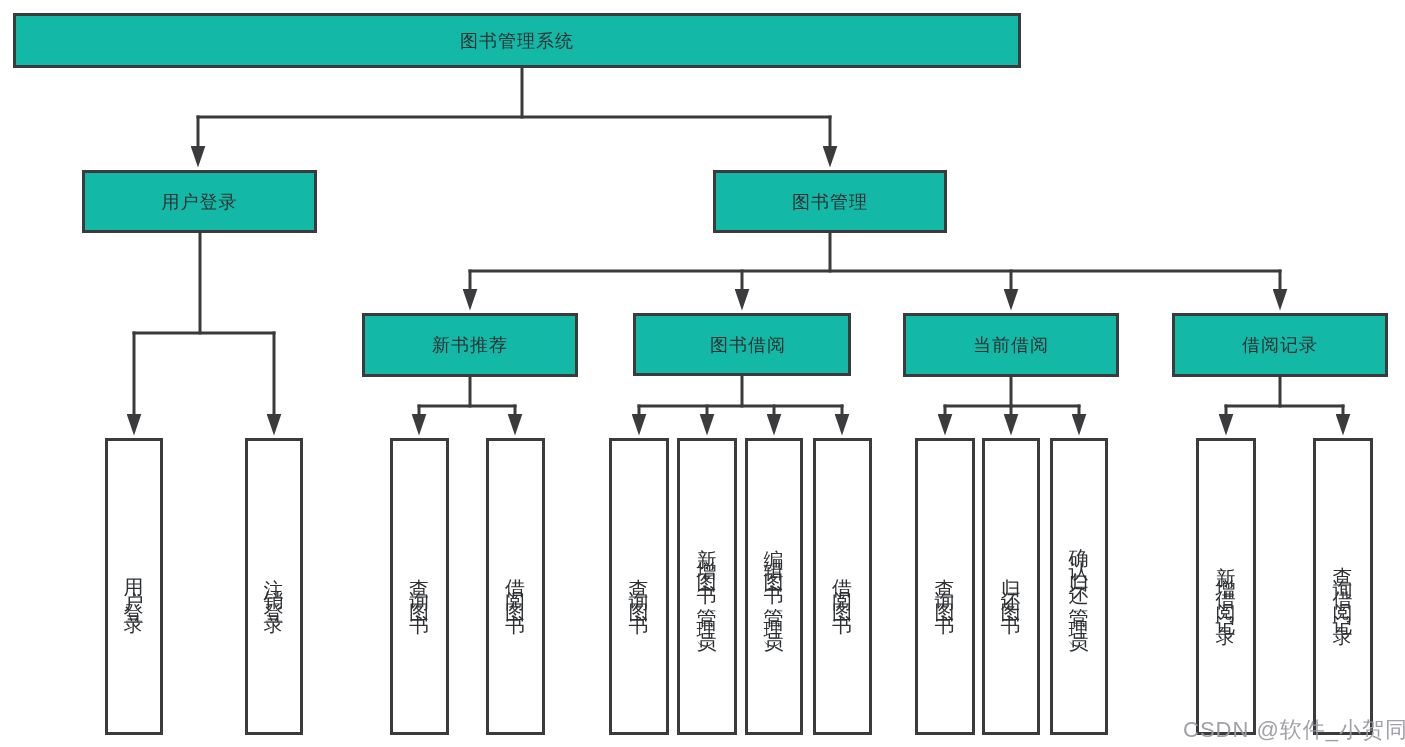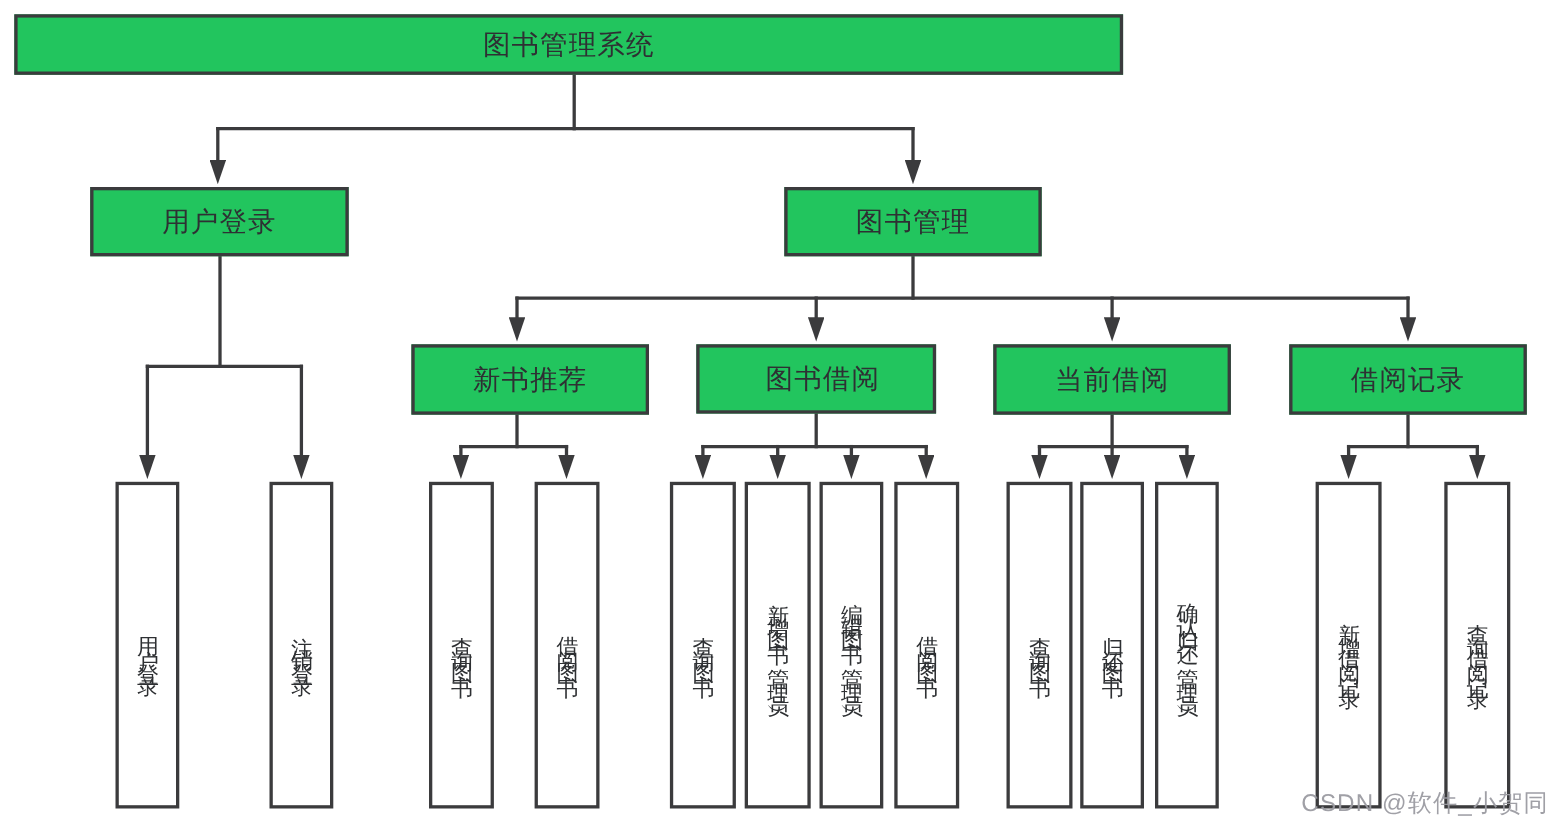--- a/index.html
+++ b/index.html
@@ -6,25 +6,25 @@
   #stage{
     position:relative;
     width:1405px;height:747px;
     background:#ffffff;
     font-family:"Liberation Sans", sans-serif;
     overflow:hidden;
   }
   .node{
     position:absolute;
     box-sizing:border-box;
-    background:#22c55e;
+    background:#14b8a6;
     border:3px solid #3b3b3d;
     display:flex;align-items:center;justify-content:center;
     color:#2e3033;
-    font-size:25px;
+    font-size:18px;
     letter-spacing:1px;
     z-index:2;
   }
   .leaf{
     position:absolute;
     box-sizing:border-box;
     top:438px;height:297px;
     background:#ffffff;
     border:3px solid #3b3b3d;
     writing-mode:vertical-rl;
@@ -100,21 +100,21 @@
       <line x1="1226" y1="406" x2="1226" y2="414" marker-end="url(#arw)"></line>
       <line x1="1343" y1="406" x2="1343" y2="414" marker-end="url(#arw)"></line>
     </g>
   </svg>
 
   <div class="node" style="left:13px;top:13px;width:1008px;height:55px;">图书管理系统</div>
 
   <div class="node" style="left:82px;top:170px;width:235px;height:63px;">用户登录</div>
   <div class="node" style="left:713px;top:170px;width:234px;height:63px;text-align:right;">图书管理</div>
 
-  <div class="node" style="left:374px;top:313px;width:216px;height:64px;">新书推荐</div>
+  <div class="node" style="left:362px;top:313px;width:216px;height:64px;">新书推荐</div>
   <div class="node" style="left:633px;top:313px;width:218px;height:63px;padding-left:12px;">图书借阅</div>
   <div class="node" style="left:903px;top:313px;width:216px;height:64px;text-align:center;">当前借阅</div>
   <div class="node" style="left:1172px;top:313px;width:216px;height:64px;">借阅记录</div>
 
   <div class="leaf" style="left:105px;width:58px;">用户登录</div>
   <div class="leaf" style="left:245px;width:58px;">注销登录</div>
 
   <div class="leaf" style="left:390px;width:59px;">查询图书</div>
   <div class="leaf" style="left:486px;width:59px;">借阅图书</div>
 

